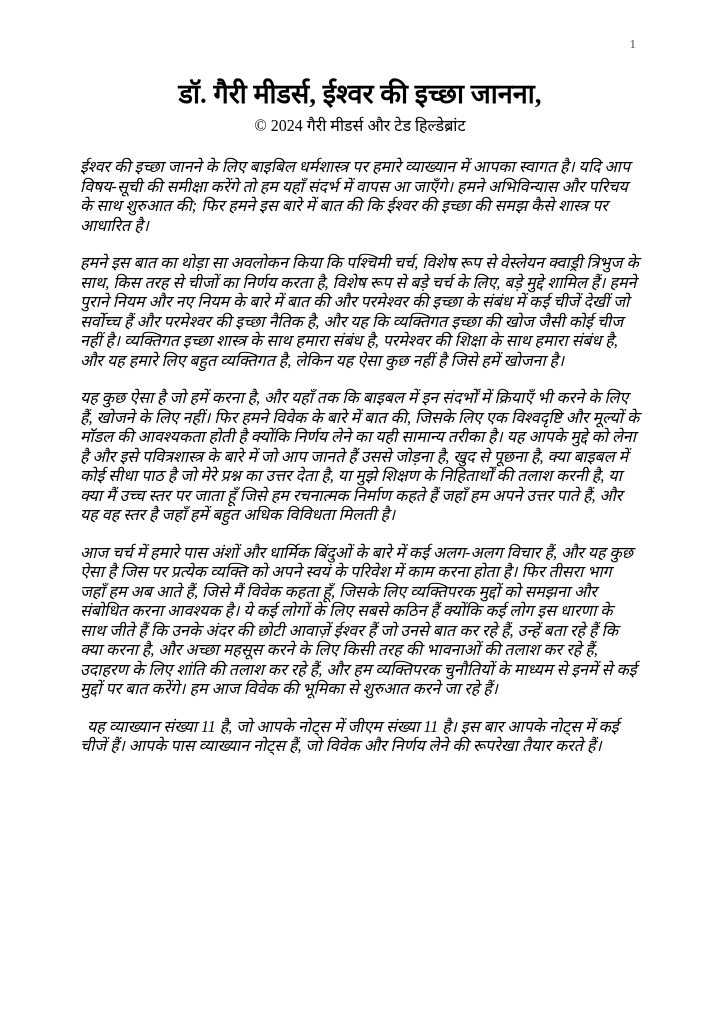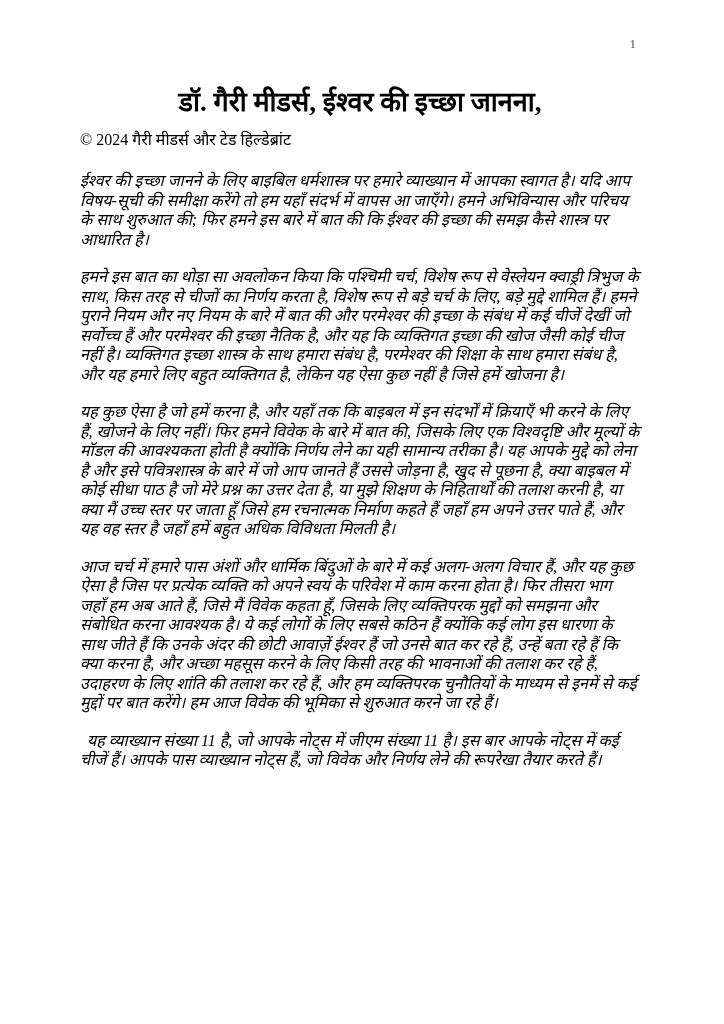--- a/index.html
+++ b/index.html
@@ -25,24 +25,24 @@
     color: #555555;
   }
   .content {
     padding: 76px 84px 0 80px;
   }
   .doc-title {
     text-align: center;
     font-weight: bold;
     font-size: 27px;
     line-height: 37px;
-    margin: 8px;
+    margin: 0;
   }
   .doc-copyright {
-    text-align: left;
+    text-align: center;
     font-size: 16px;
     line-height: 22px;
     margin: 2px 0 12px 0;
   }
   .body-text {
     margin-top: 20px;
   }
   .body-text p {
     font-size: 16px;
     line-height: 19.5px;

